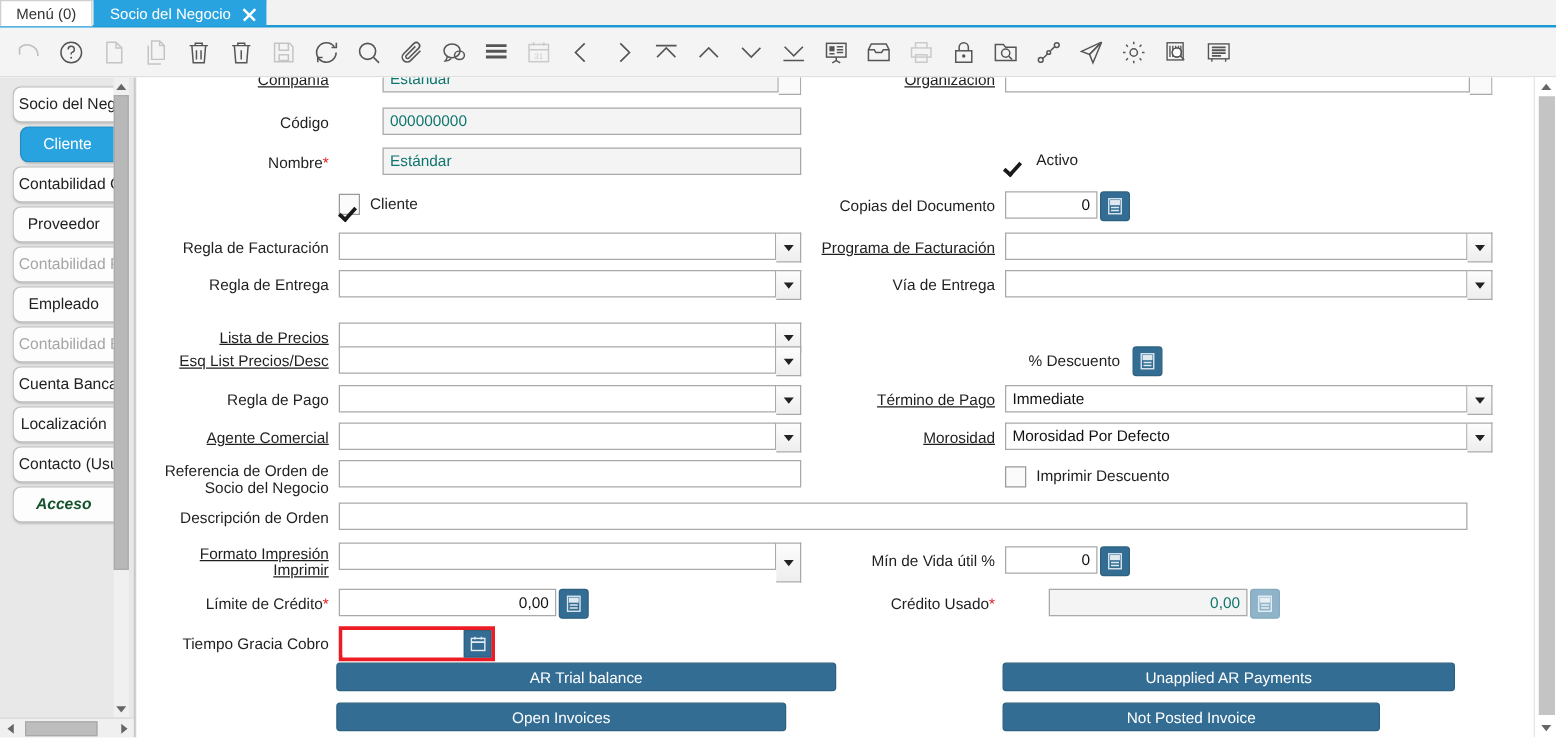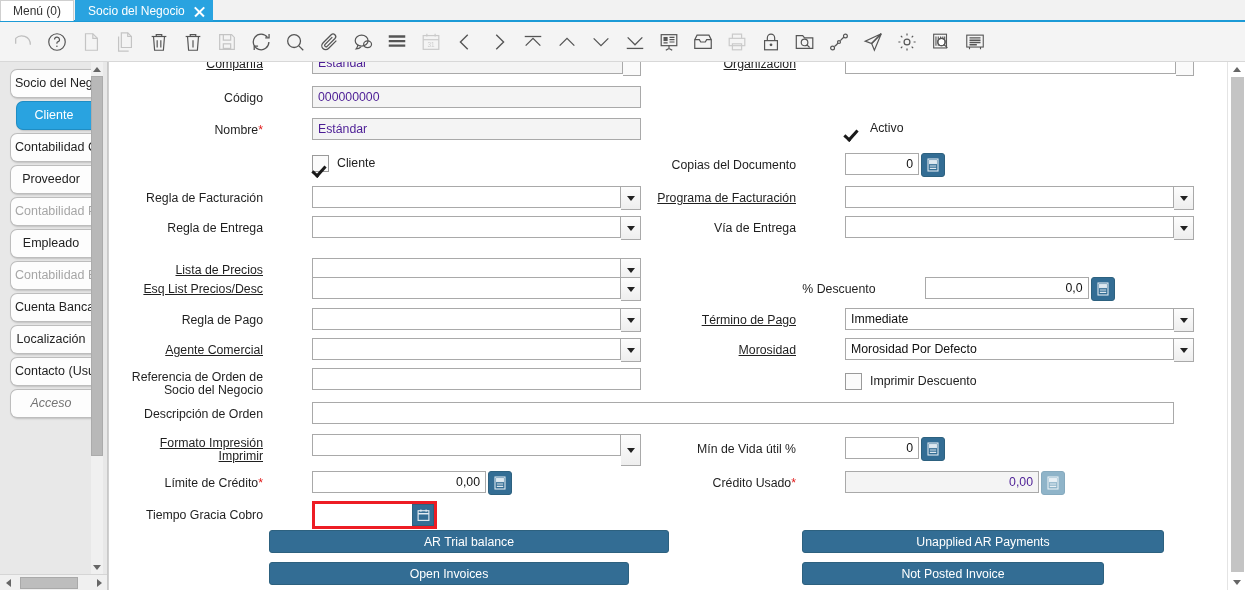--- a/index.html
+++ b/index.html
@@ -111,21 +111,21 @@
     overflow: hidden;
   }
   .rtab.sel {
     background: #29a3e0;
     color: #ffffff;
     border-color: #1f8dc4;
     margin-left: 16px;
     font-weight: normal;
   }
   .rtab.disabled { color: #a6a6a6; }
-  .rtab.ital { font-style: italic; color: #737373; }
+  .rtab.ital { font-style: italic; color: #14532d; font-weight: bold; }
 
   
   #railsb {
     position: absolute;
     top: 0; right: 4px; width: 12px; bottom: 16px;
     background: #f0f0f0;
   }
   #railsb .thumb {
     position: absolute; left: 0; right: 0;
     top: 14px; height: 380px;
@@ -170,21 +170,20 @@
     overflow: hidden;
   }
   .grid {
     position: relative;
     padding-top: 6px;
   }
   .row {
     display: flex;
     position: absolute;
     height: 24px;
-    gap: 41px;
   }
   .colL { left: 12px;  width: 520px; }
   .colR { left: 545px; width: 540px; }
 
   .lbl {
     width: 150px;
     text-align: right;
     padding-right: 8px;
     font-size: 12.3px;
     color: #1f1f1f;
@@ -205,21 +204,21 @@
     height: 22px;
     border: 1px solid #a9a9a9;
     background: #ffffff;
     font-family: "Liberation Sans", sans-serif;
     font-size: 12.3px;
     color: #111;
     padding: 0 5px;
     outline: none;
     min-width: 0;
   }
-  input.txt.ro   { background: #f4f4f4; color: #4c1d95; }
+  input.txt.ro   { background: #f4f4f4; color: #0f766e; margin-left: 35px; }
   input.txt.num  { text-align: right; }
 
   
   .ddbtn {
     width: 20px;
     border: 1px solid #a9a9a9;
     border-left: none;
     background: linear-gradient(#fdfdfd,#eeeeee);
     display: flex; align-items: center; justify-content: center;
   }
@@ -700,21 +699,20 @@
           <div class="fld">
             <input class="txt" value="" style="">
             <div class="ddbtn">
                 <span class="ddcaret"></span>
               </div>
           </div>
         </div>
         <div class="row colR" style="top:215px;justify-content:center;">
           <div class="lbl">% Descuento</div>
           <div class="fld" style="max-width:190px;">
-            <input class="txt num" value="0,0" style="">
             <div class="bluebtn">
               <svg width="12" height="14" viewBox="0 0 12 14" fill="none" stroke="#dfe9f0" stroke-width="1.1">
                 <rect x="1" y="1" width="10" height="12"></rect>
                   <rect x="2.6" y="2.6" width="6.8" height="3" fill="#dfe9f0"></rect>
                 <path d="M2.8 8h6.4M2.8 10.4h6.4"></path>
               </svg>
             </div>
           </div>
         </div>
 

